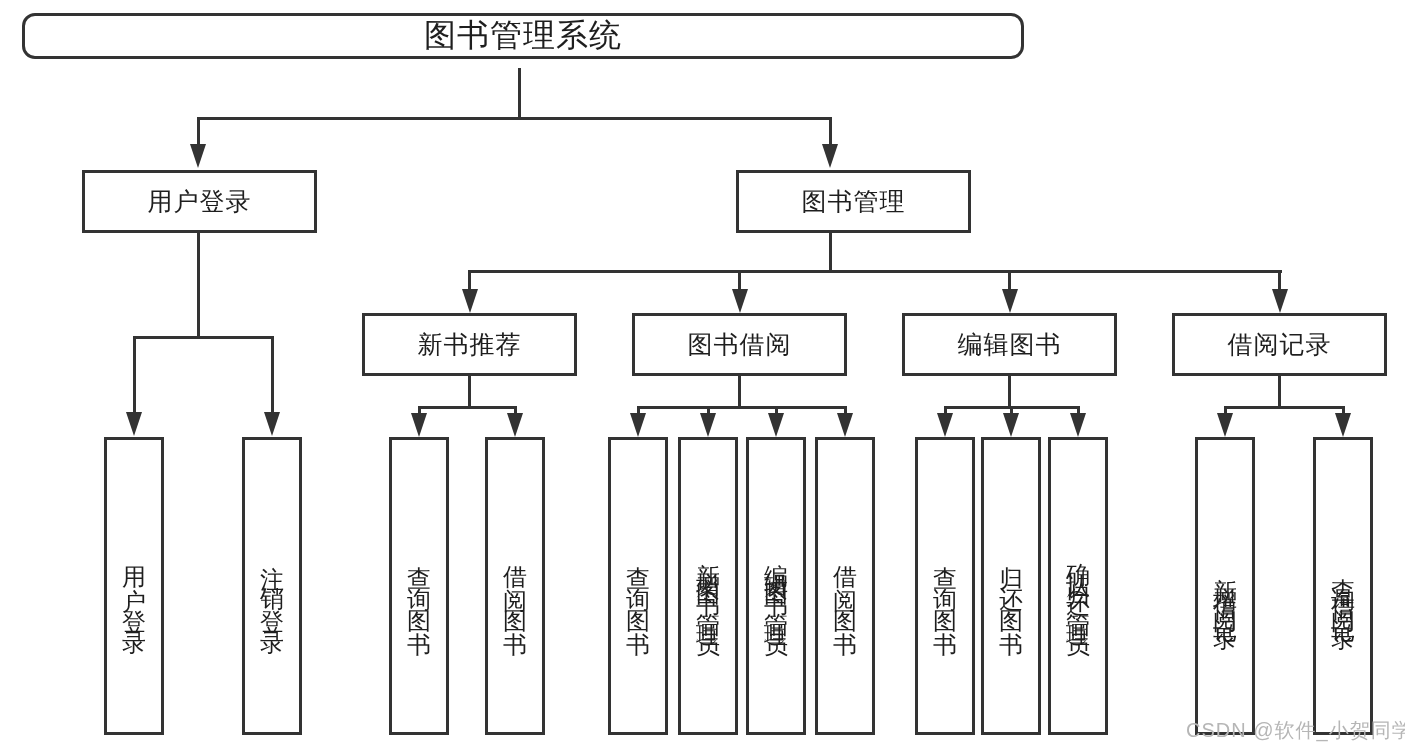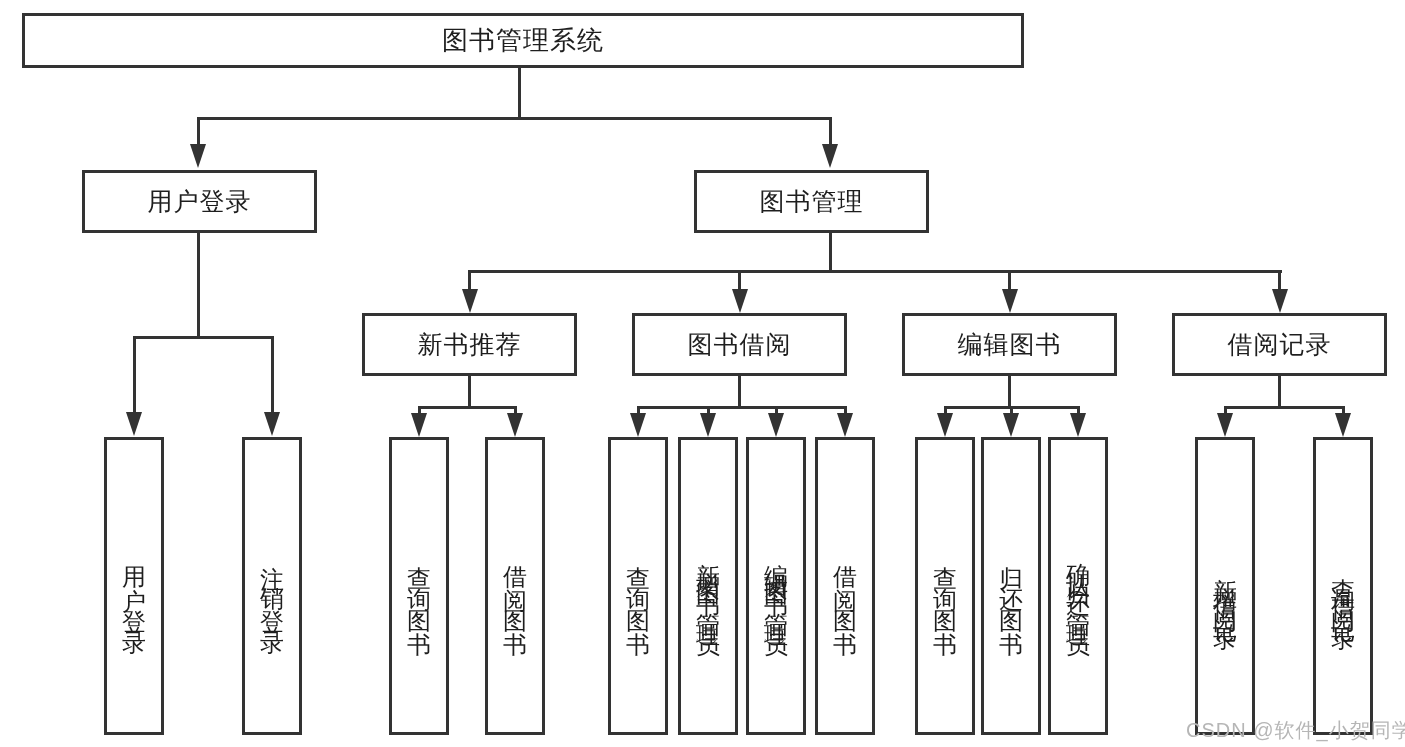--- a/index.html
+++ b/index.html
@@ -80,37 +80,37 @@
     letter-spacing: 1px;
     z-index: 10;
     white-space: nowrap;
   }
 </style>
 </head>
 <body>
 
 <div class="canvas">
 
-  <div class="box" style="left:22px; top:13px; width:1002px; height:55px; font-size:26px;">
+  <div class="box" style="left:22px; top:13px; width:1002px; height:46px; font-size:32px;border-radius:13px;">
     <span>图书管理系统</span>
   </div>
 
   <div class="vline" style="left:518px; top:68px; height:50px;"></div>
   <div class="hline" style="left:197px; top:117px; width:635px;"></div>
 
   <div class="vline" style="left:197px; top:117px; height:30px;"></div>
   <div class="ahead" style="left:190px; top:144px;"></div>
 
   <div class="vline" style="left:829px; top:117px; height:30px;"></div>
   <div class="ahead" style="left:822px; top:144px;"></div>
 
   <div class="box" style="left:82px; top:170px; width:235px; height:63px;">
     <span>用户登录</span>
   </div>
-  <div class="box" style="left:694px; top:170px; width:235px; height:63px;">
+  <div class="box" style="left:736px; top:170px; width:235px; height:63px;">
     <span>图书管理</span>
   </div>
 
   <div class="vline" style="left:197px; top:233px; height:103px;"></div>
   <div class="hline" style="left:133px; top:336px; width:140px;"></div>
   <div class="vline" style="left:133px; top:336px; height:77px;"></div>
   <div class="ahead" style="left:126px; top:412px;"></div>
   <div class="vline" style="left:271px; top:336px; height:77px;"></div>
   <div class="ahead" style="left:264px; top:412px;"></div>
 

